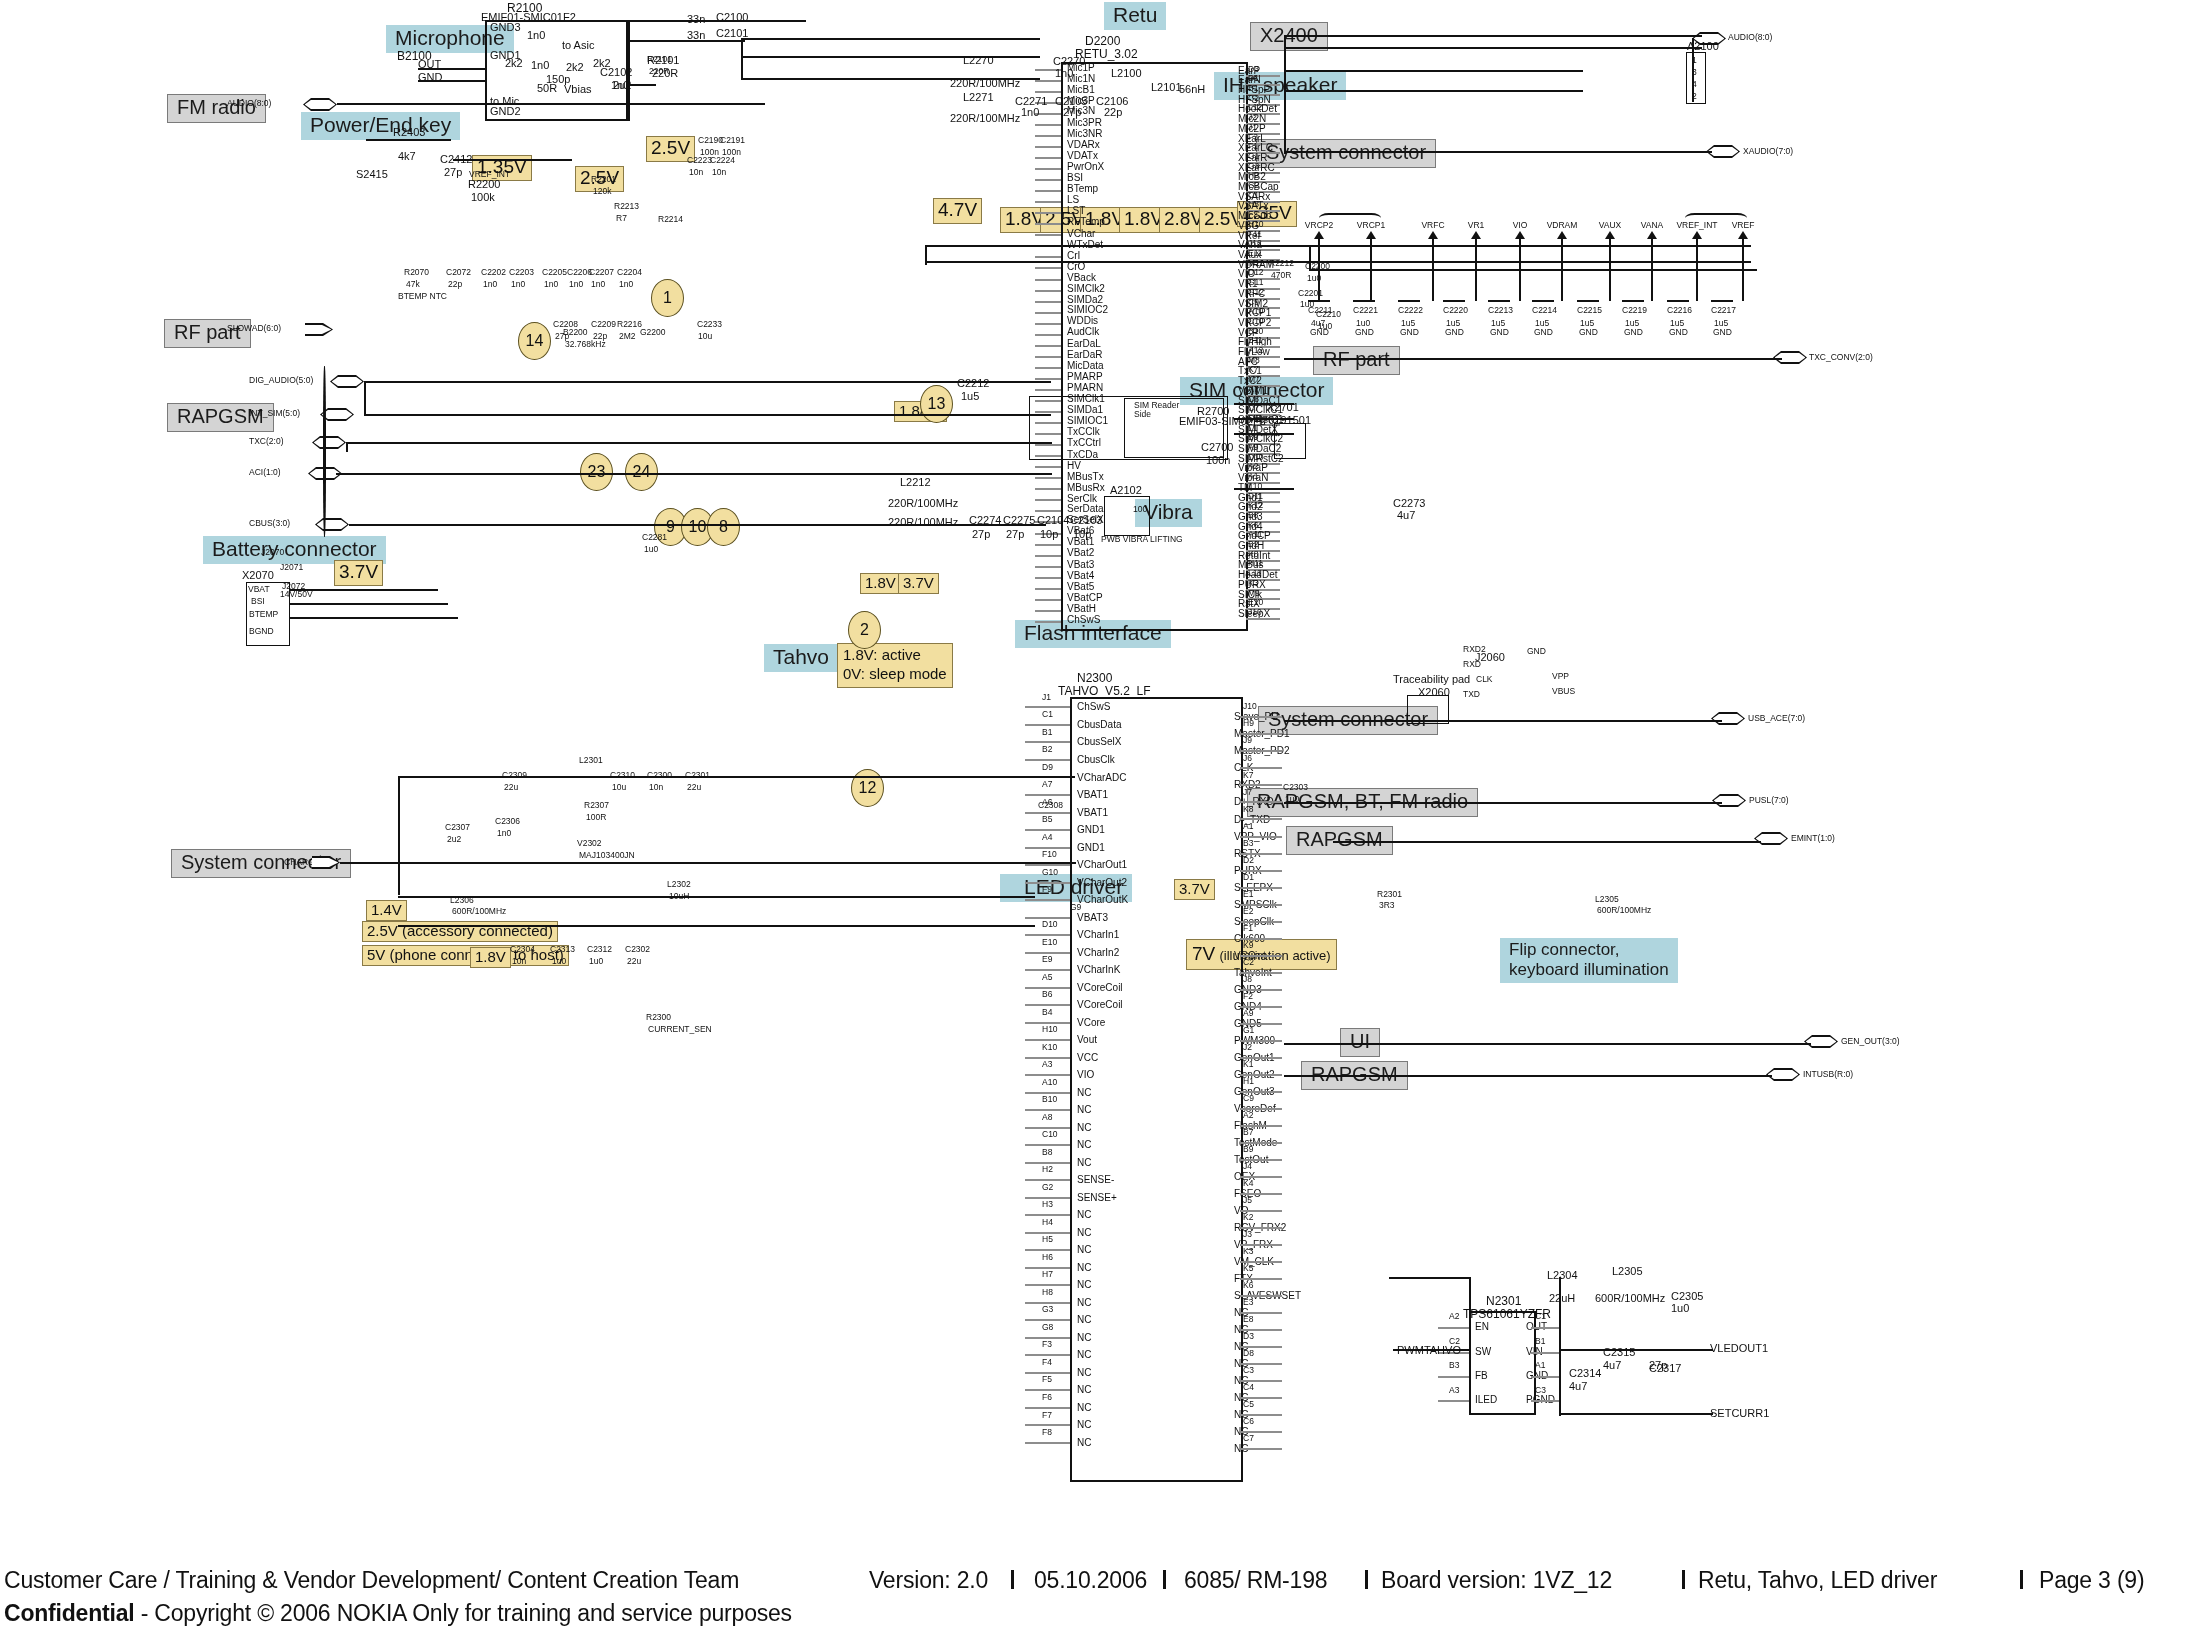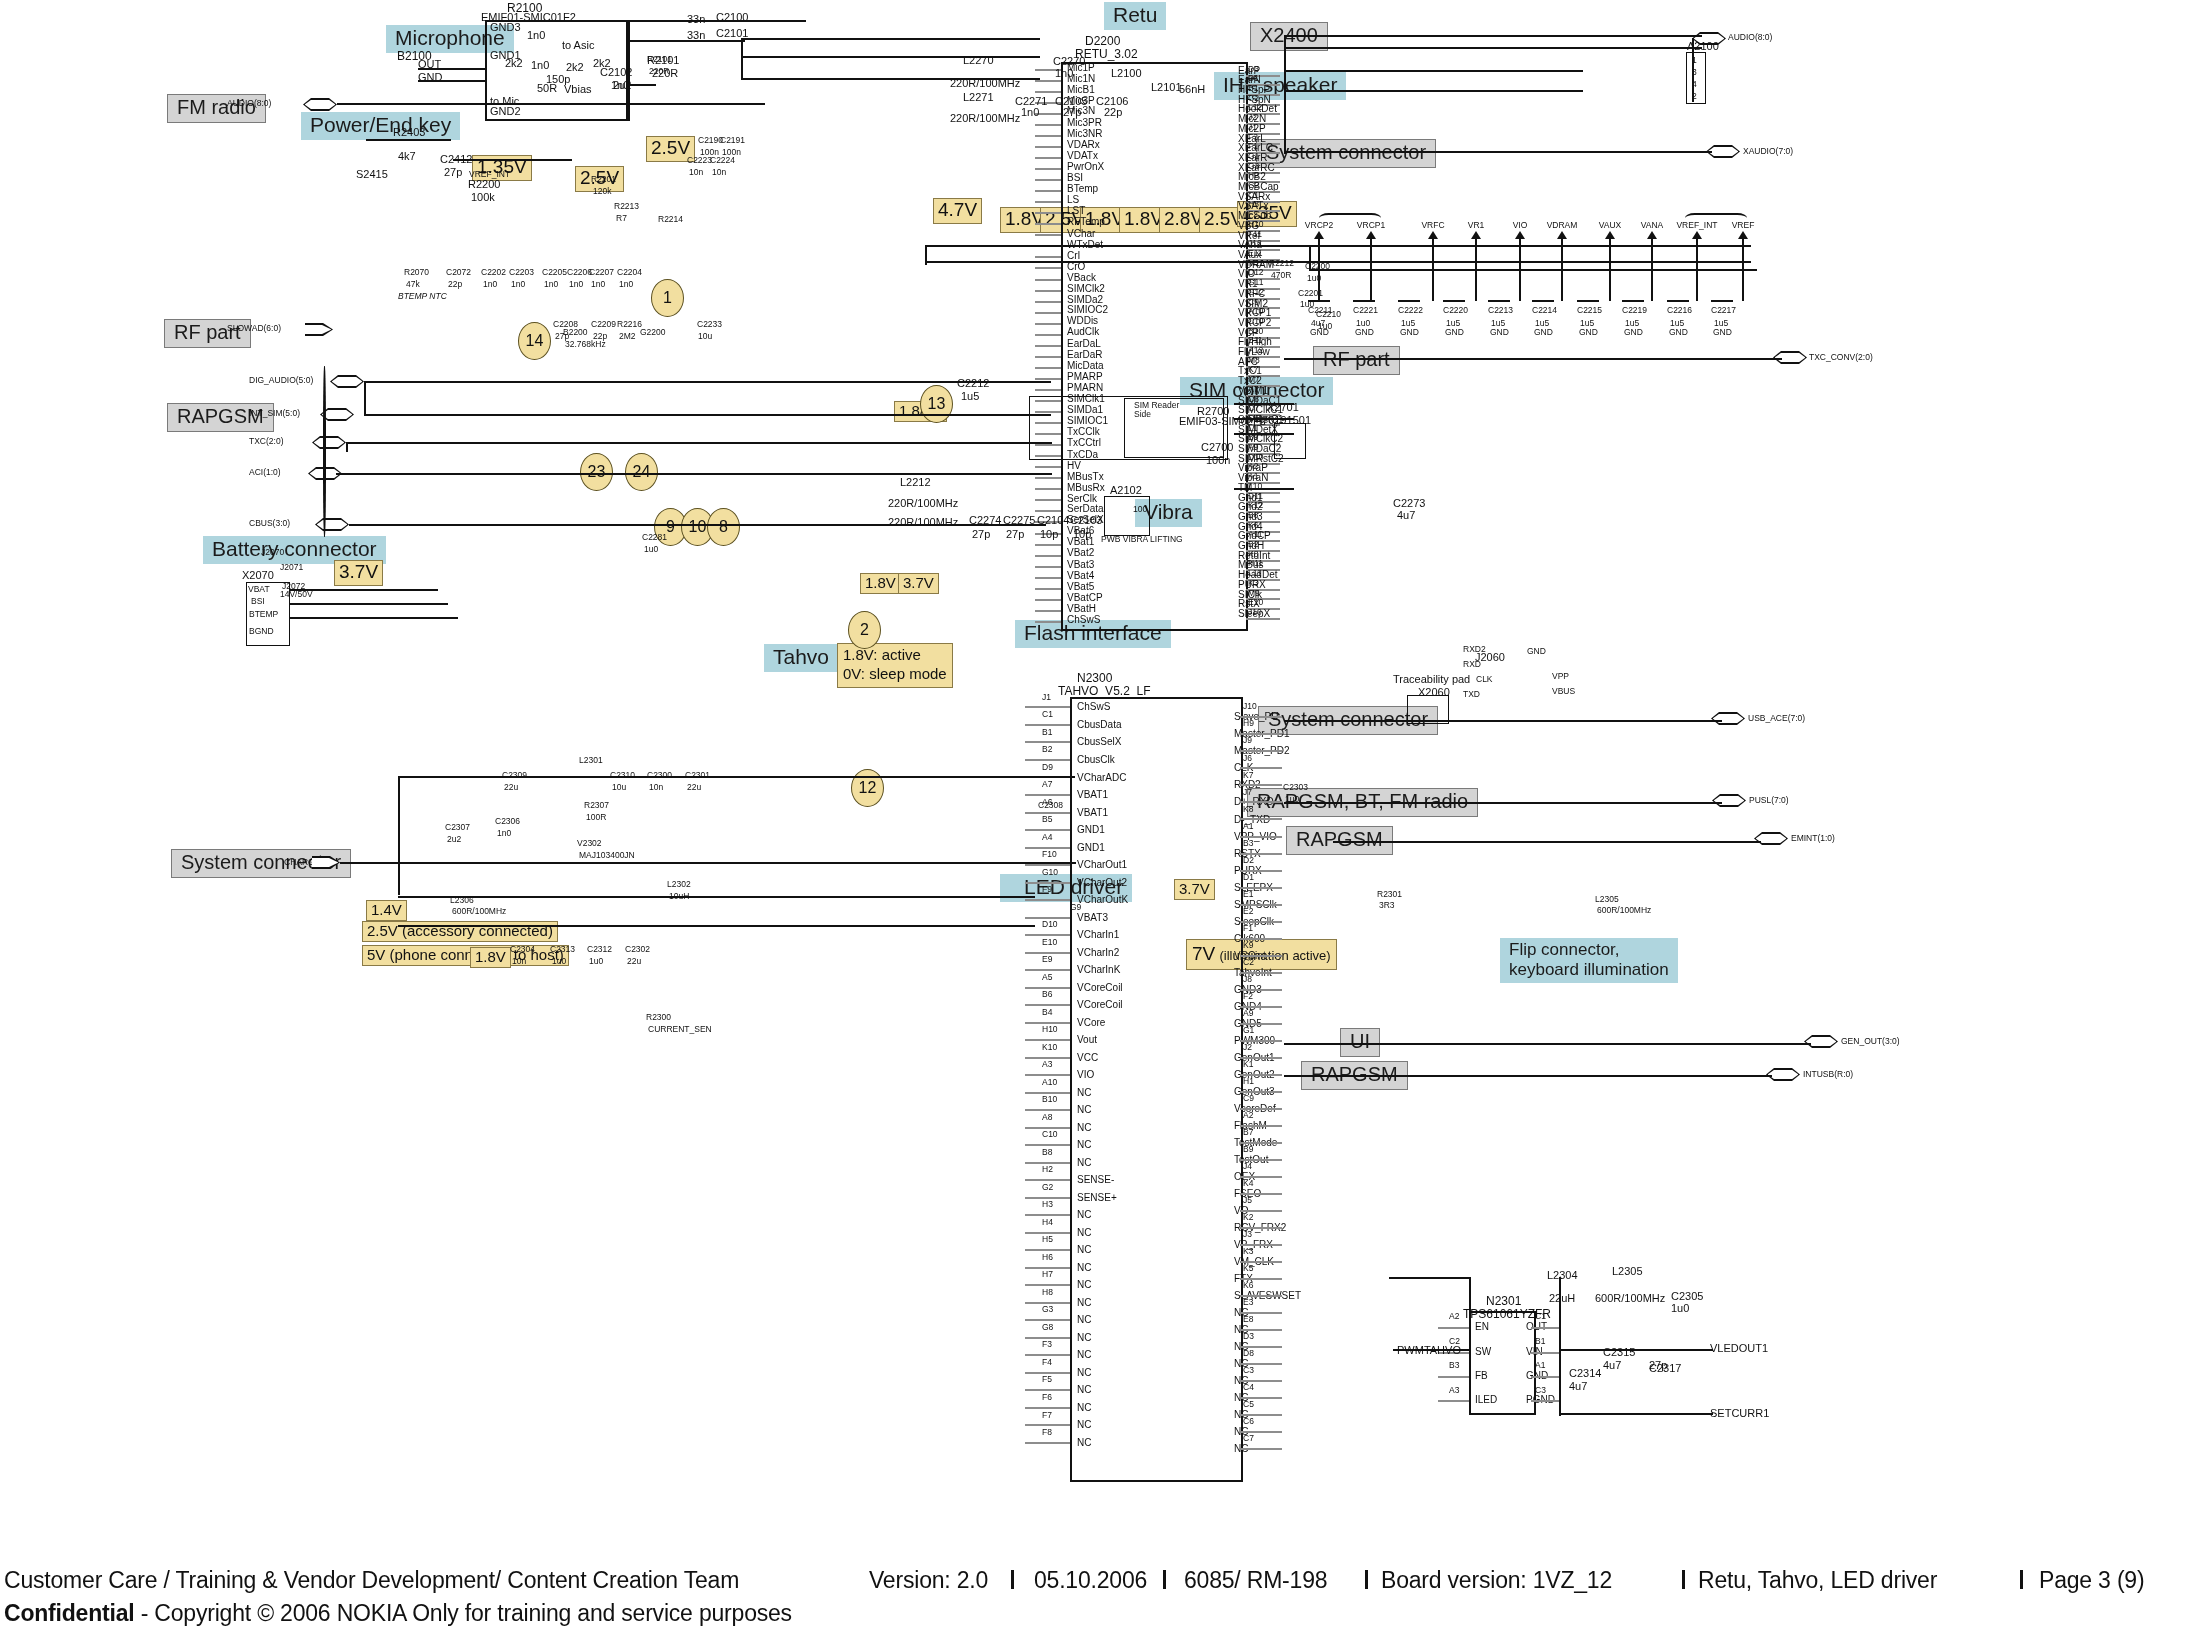--- a/index.html
+++ b/index.html
@@ -982,21 +982,21 @@
       <div class="txt tiny" style="left:687px;top:156px;">C2223</div>
       <div class="txt tiny" style="left:689px;top:168px;">10n</div>
       <div class="txt tiny" style="left:710px;top:156px;">C2224</div>
       <div class="txt tiny" style="left:712px;top:168px;">10n</div>
       <div class="txt tiny" style="left:698px;top:136px;">C2190</div>
       <div class="txt tiny" style="left:700px;top:148px;">100n</div>
       <div class="txt tiny" style="left:720px;top:136px;">C2191</div>
       <div class="txt tiny" style="left:722px;top:148px;">100n</div>
       <div class="txt tiny" style="left:404px;top:268px;">R2070</div>
       <div class="txt tiny" style="left:406px;top:280px;">47k</div>
-      <div class="txt tiny" style="left:398px;top:292px;font-style:italic;">BTEMP NTC</div>
+      <div class="txt tiny" style="left:398px;top:292px;">BTEMP NTC</div>
       <div class="txt tiny" style="left:446px;top:268px;">C2072</div>
       <div class="txt tiny" style="left:448px;top:280px;">22p</div>
       <div class="txt tiny" style="left:481px;top:268px;">C2202</div>
       <div class="txt tiny" style="left:483px;top:280px;">1n0</div>
       <div class="txt tiny" style="left:509px;top:268px;">C2203</div>
       <div class="txt tiny" style="left:511px;top:280px;">1n0</div>
       <div class="txt tiny" style="left:542px;top:268px;">C2205</div>
       <div class="txt tiny" style="left:544px;top:280px;">1n0</div>
       <div class="txt tiny" style="left:567px;top:268px;">C2206</div>
       <div class="txt tiny" style="left:569px;top:280px;">1n0</div>

